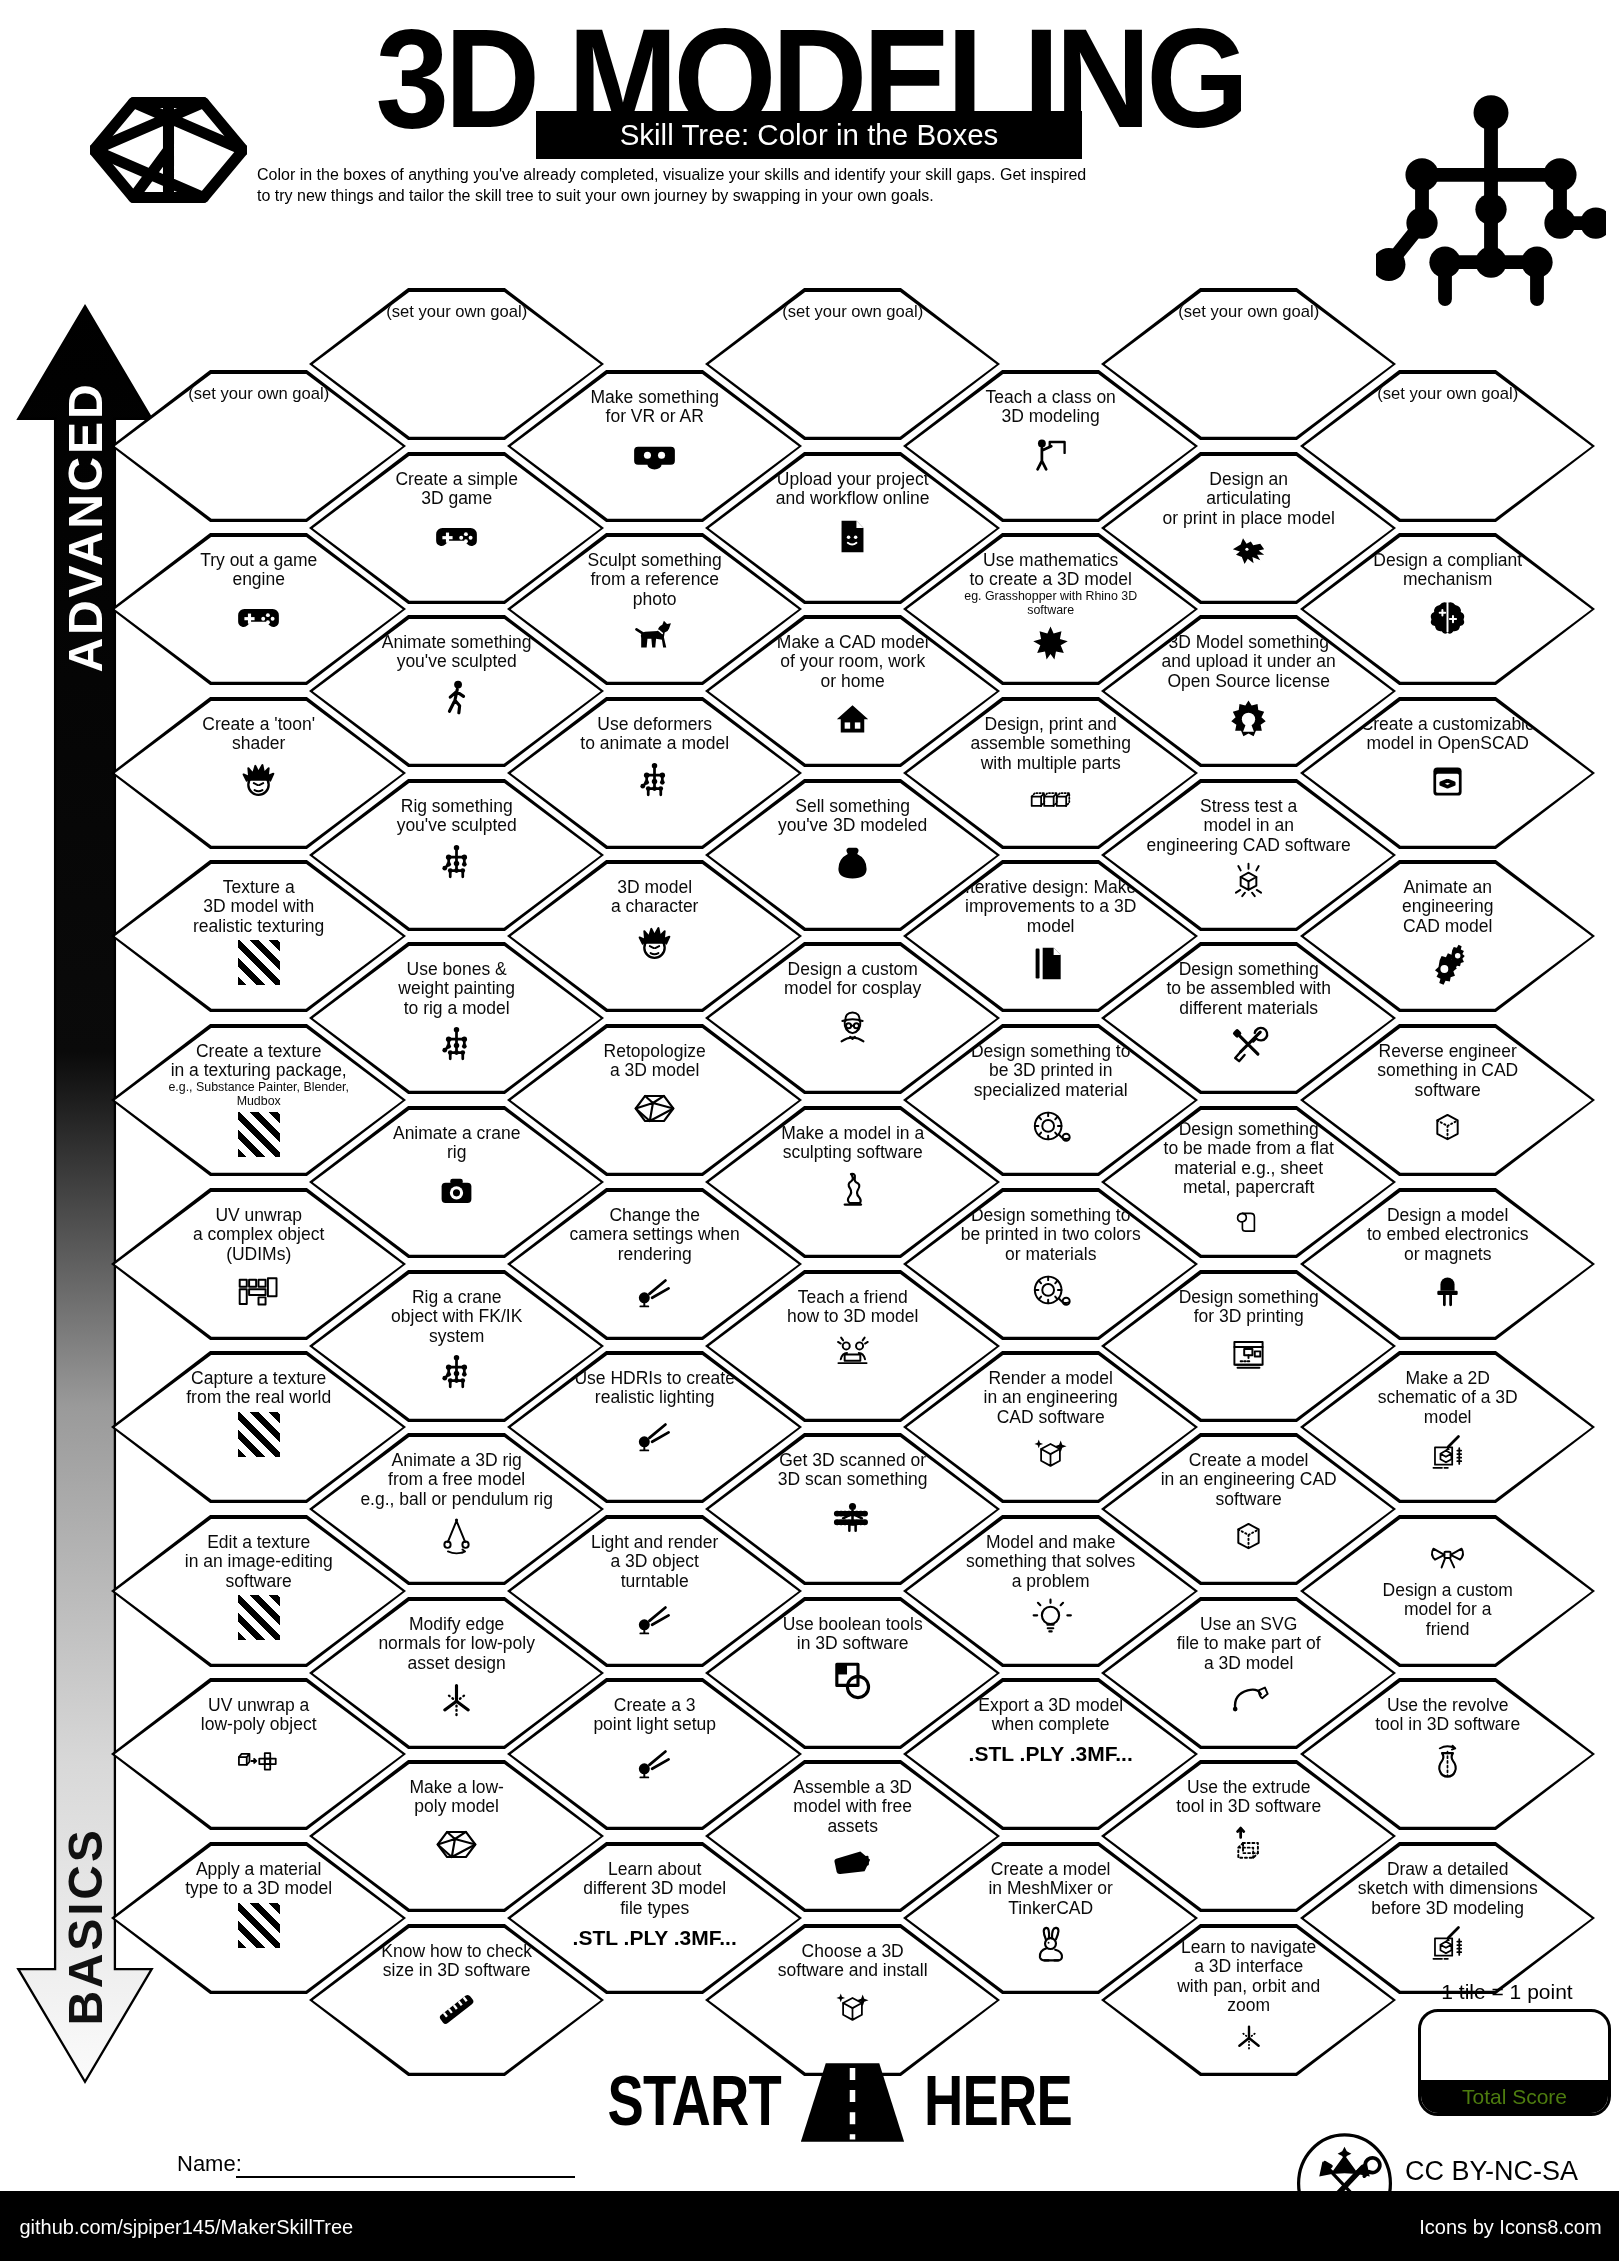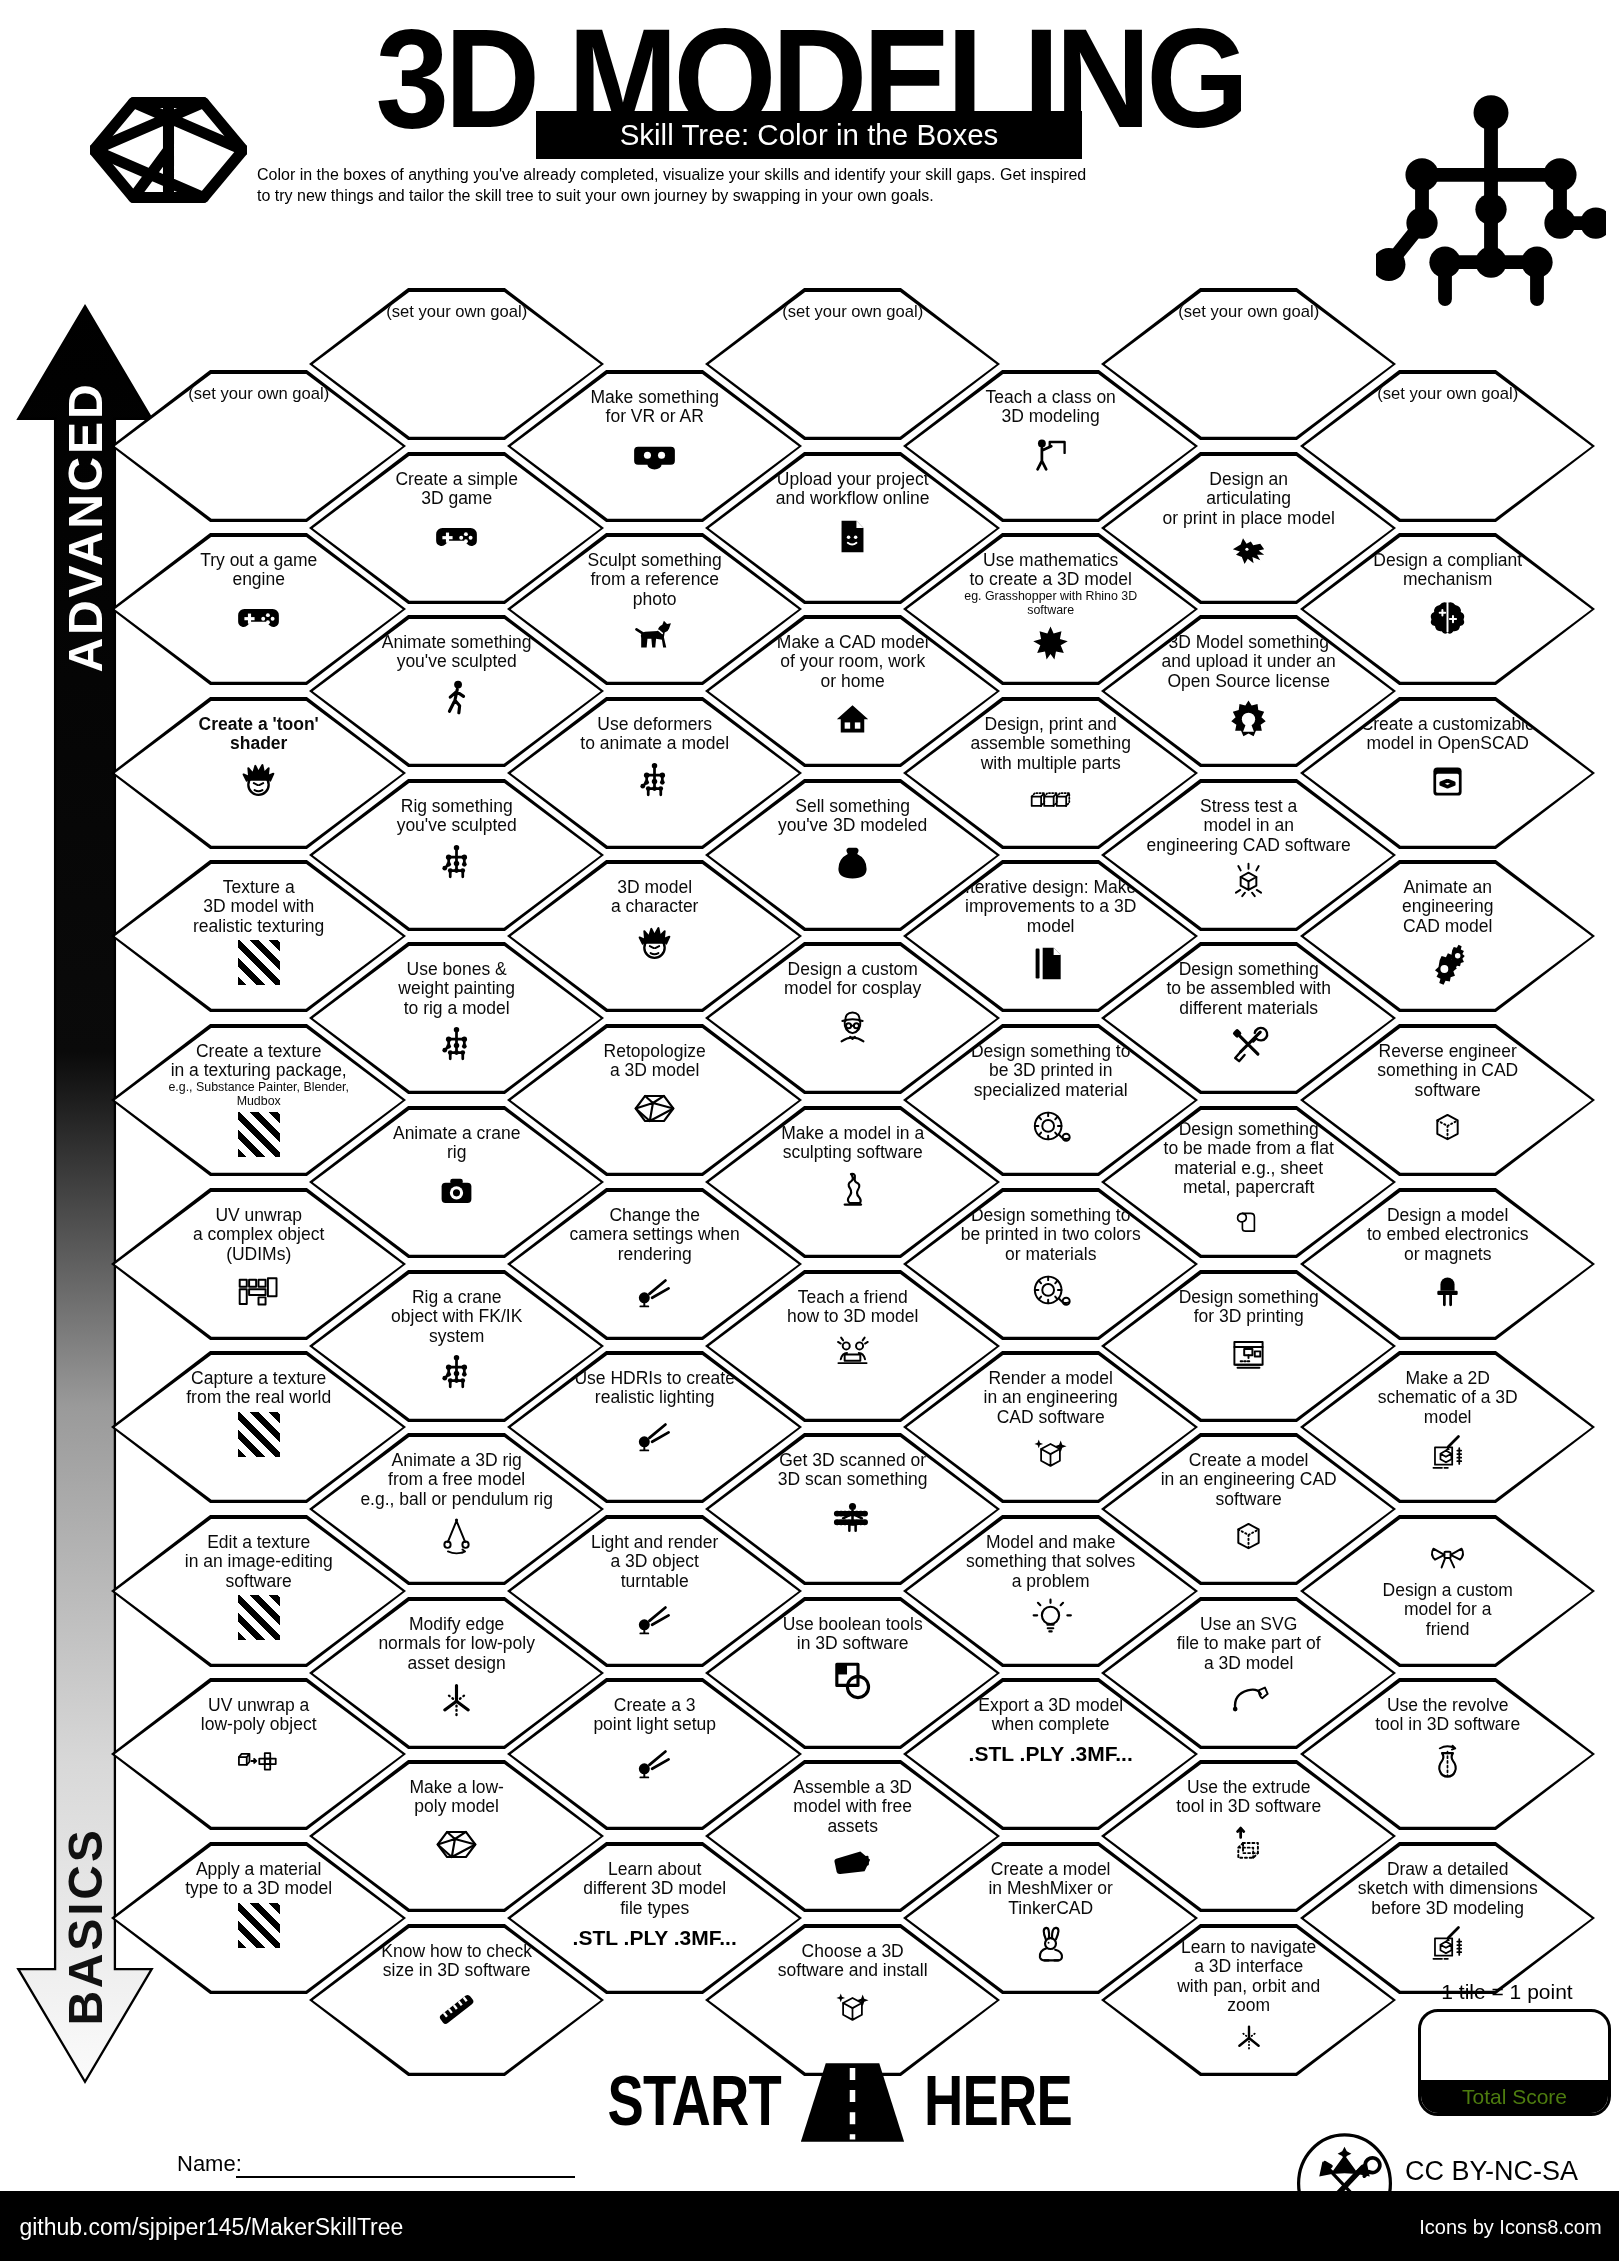--- a/index.html
+++ b/index.html
@@ -55,21 +55,21 @@
   #name-line{top:2176px;left:236px;width:339px;border-bottom:2.8px solid #000;height:0;}
   #tile-note{top:1980px;left:1410px;width:194px;text-align:center;font-size:21px;}
   #score-box{top:2009px;left:1418px;width:193px;height:107px;background:#fff;border:3.7px solid #000;
              border-radius:20px;box-sizing:border-box;overflow:hidden;}
   #score-strip{position:absolute;left:0;right:0;bottom:0;height:33px;background:#000;color:#4d7c0f;
              display:flex;align-items:center;justify-content:center;font-size:21px;}
   #cc-text{top:2156px;left:1405px;font-size:27px;}
   #mq-logo{top:2133px;left:1294px;}
 
   #footer{top:2191px;left:0;width:1620px;height:71px;background:#000;color:#fff;}
-  #footer-github{position:absolute;left:19.4px;top:50%;transform:translateY(-50%);font-size:23px;}
+  #footer-github{position:absolute;left:19.4px;top:50%;transform:translateY(-50%);font-size:20px;}
   #footer-credit{position:absolute;left:0;width:1620px;top:50%;transform:translateY(-50%);
                  text-align:center;font-size:24px;letter-spacing:0.5px;}
   #footer-icons{position:absolute;right:18.4px;top:50%;transform:translateY(-50%);font-size:20px;}
 </style>
 </head>
 <body>
 
 <div class="abs" id="title">3D MODELING</div>
 <div class="abs" id="subtitle-box">
   <span>Skill Tree: Color in the Boxes</span>
@@ -132,21 +132,21 @@
               <rect x="24" y="59" width="26" height="8" fill="#fff" stroke="none"></rect>
               <circle cx="84" cy="54" r="5" fill="#fff" stroke="none"></circle>
               <circle cx="96" cy="63" r="5" fill="#fff" stroke="none"></circle>
               <circle cx="84" cy="72" r="5" fill="#fff" stroke="none"></circle>
               <circle cx="72" cy="63" r="5" fill="#fff" stroke="none"></circle>
             </svg>
           </div>
         </div>
       </div>
     </div>
-    <div class="hex" style="left: 111px; top: 697px; font-weight: bold;">
+    <div class="hex" style="left: 111px; top: 697px;">
       <div class="hex-in">
         <div class="hex-c">
           <div class="hx-line">Create a 'toon'</div>
           <div class="hx-line">shader</div>
           <div class="hx-icon">
             <svg viewBox="0 0 120 120" width="47" height="47" fill="none" stroke="#000" stroke-width="6" stroke-linecap="round" stroke-linejoin="round">
               <path d="M30 58 L22 42 L36 48 L34 26 L46 40 L52 20 L60 36 L70 18 L74 38 L86 26 L84 46 L98 40 L90 58" fill="#000" stroke="#000" stroke-width="5"></path>
               <circle cx="60" cy="68" r="26" stroke-width="6"></circle>
               <path d="M48 64 l10 5 M72 64 l-10 5" stroke-width="5"></path>
               <path d="M50 82 q10 6 20 0" stroke-width="5"></path>

